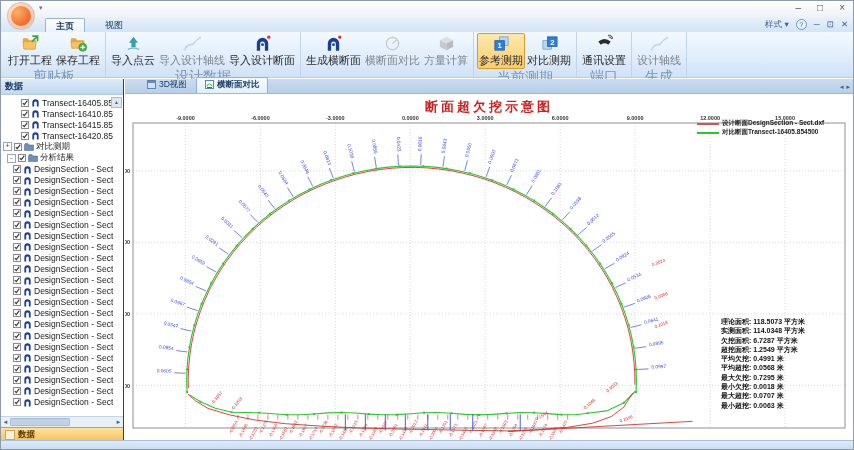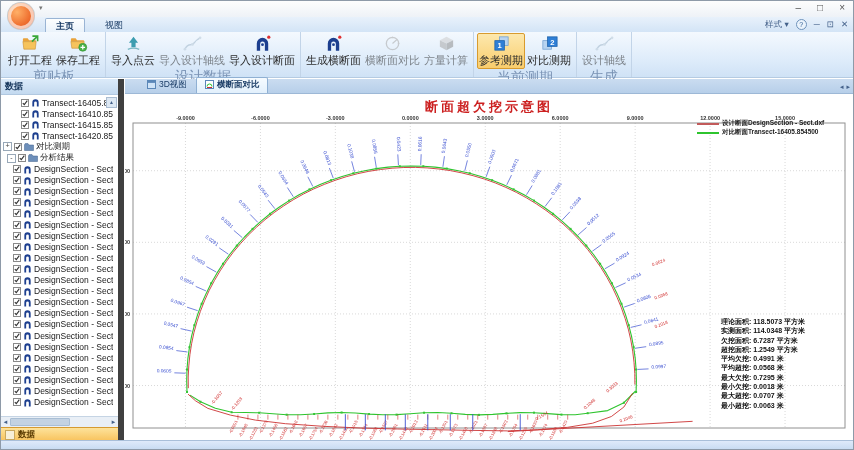--- a/index.html
+++ b/index.html
@@ -23,21 +23,21 @@
   .ribbon{position:absolute;left:0;top:31px;right:0;height:46px;background:linear-gradient(#f4f9fe,#ddebfa 65%,#cfe2f6);border-bottom:1px solid #b5cbe2;display:flex;padding-left:2px;box-sizing:border-box;}
   .rgroup{display:flex;flex-direction:column;border-right:1px solid #c2d4e8;padding:1px 3px 0;}
   .rbtns{display:flex;flex:1;align-items:flex-start;}
   .rbtn{min-width:44px;display:flex;flex-direction:column;align-items:center;padding:1px 2px 0;border-radius:2px;box-sizing:border-box;}
   .rbtn .ric svg{width:19px;height:19px;display:block;}
   .rbtn .blab{font-size:11px;color:#2b2b2b;white-space:nowrap;margin-top:0px;}
   .rbtn.dis{opacity:.55;}
   .rbtn.hl{background:linear-gradient(#fde8ad,#f9cd6d);border:1px solid #d89b2e;padding:0 1px 0;}
   .glab{font-size:14px;color:#7a93b5;text-align:center;padding:0 0 1px;font-family:Liberation Serif, serif;}
   
-  .sidebar{position:absolute;left:0;top:78px;width:123px;bottom:8px;background:#f2f7fc;border-right:6px solid #404040;display:flex;flex-direction:column;box-sizing:border-box;}
+  .sidebar{position:absolute;left:0;top:78px;width:123px;bottom:8px;background:#f2f7fc;border-right:1px solid #404040;display:flex;flex-direction:column;box-sizing:border-box;}
   .sb-header{height:14px;background:linear-gradient(#dcebfa,#c3d9ef);font-size:9px;font-weight:bold;color:#16365c;padding:1px 4px 0;border-bottom:1px solid #b1c8e0;}
   .sb-tree{flex:1;background:#fff;overflow:hidden;position:relative;padding-top:2px;}
   .trow{height:11.1px;display:flex;align-items:center;gap:2px;font-size:8.5px;color:#1a1a1a;white-space:nowrap;overflow:hidden;}
   .trow .lbl{overflow:hidden;}
   .expand{width:7px;height:7px;border:1px solid #98a8b8;background:#fff;font-size:7px;line-height:6px;text-align:center;color:#444;flex:none;}
   .cb{flex:none;display:flex;}
   .ticon{flex:none;display:flex;}
   .vscroll-up{position:absolute;right:1px;top:2px;width:9px;height:9px;background:#dde8f3;border:1px solid #aabdd2;font-size:5px;line-height:9px;text-align:center;color:#44618a;}
   .sb-hscroll{height:10px;background:#e9eff6;border-top:1px solid #c5d4e4;display:flex;align-items:center;font-size:6px;color:#44618a;}
   .sb-hscroll .arr{width:9px;text-align:center;}
@@ -203,20 +203,34 @@
               <svg viewBox="0 0 20 20">
                 <rect x="3" y="7" width="9" height="9" fill="#b8d4f0" stroke="#6f9fd0" stroke-width="0.8"></rect>
                 <rect x="8" y="3" width="10" height="10" fill="#2f7fd6" stroke="#1a5fa8" stroke-width="0.8"></rect>
                 <text x="13" y="11.5" font-size="8" fill="#fff" text-anchor="middle" font-weight="bold">2</text>
               </svg>
             </span>
             <div class="blab">对比测期</div>
           </div>
         </div>
         <div class="glab">当前测期</div>
+      </div>
+      <div class="rgroup">
+        <div class="rbtns">
+          <div class="rbtn">
+            <span class="ric">
+              <svg viewBox="0 0 20 20">
+                <path d="M3.5 8 Q10 2.5 16.5 8 L14 11.2 Q10 8.4 6 11.2 Z" fill="#2b2b2b"></path>
+                <path d="M14.5 3.2 Q17 2.8 17.6 5.4 M13.6 1.4 Q17.9 0.8 18.7 5" stroke="#2b2b2b" stroke-width="0.9" fill="none"></path>
+              </svg>
+            </span>
+            <div class="blab">通讯设置</div>
+          </div>
+        </div>
+        <div class="glab">端口</div>
       </div>
       <div class="rgroup">
         <div class="rbtns">
           <div class="rbtn dis">
             <span class="ric">
               <svg viewBox="0 0 20 20">
                 <path d="M2 16 C6 8 9 14 12 9 C14 6 18 4 18 4" stroke="#9fb6c9" stroke-width="1.5" fill="none"></path>
                 <circle cx="2" cy="16" r="1.4" fill="#b9cad8"></circle>
                 <circle cx="10" cy="11" r="1.4" fill="#b9cad8"></circle>
                 <circle cx="18" cy="4" r="1.4" fill="#b9cad8"></circle>

